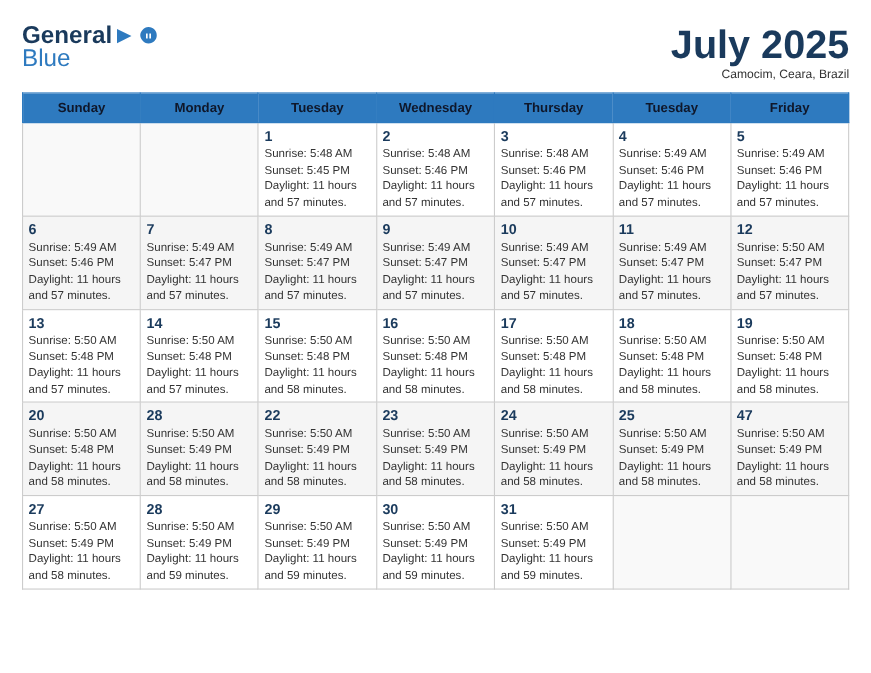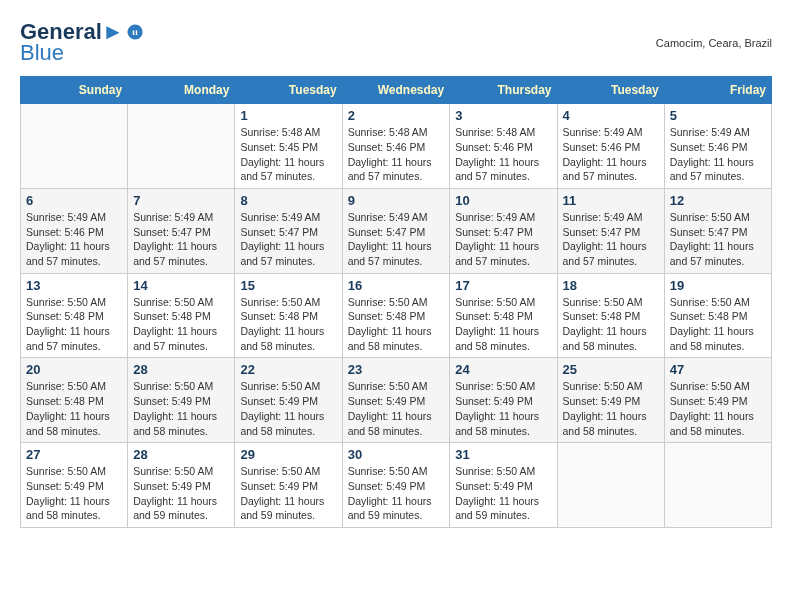--- a/index.html
+++ b/index.html
@@ -6,21 +6,21 @@
     body {
       font-family: Arial, sans-serif;
       background: #fff;
       width: 792px;
       min-height: 612px;
       padding: 20px;
     }
     .header {
       display: flex;
       justify-content: space-between;
-      align-items: center;
+      align-items: flex-start;
       margin-bottom: 10px;
     }
     .logo {
       display: flex;
       align-items: center;
     }
     .logo-text {
       font-size: 22px;
       font-weight: bold;
       color: #1a3a5c;
@@ -46,22 +46,22 @@
       font-size: 11px;
       color: #333;
     }
     table {
       width: 100%;
       border-collapse: collapse;
       font-size: 11px;
     }
     thead tr th {
       background-color: #2e7abf;
-      color: #fef9c3;
-      text-align: right;
+      color: #0f172a;
+      text-align: center;
       padding: 6px 5px;
       font-size: 12px;
       font-weight: bold;
       border: 1px solid #2e7abf;
     }
     tbody tr td {
       border: 1px solid #ccc;
       vertical-align: top;
       padding: 4px 5px;
       width: 108px;
@@ -96,20 +96,21 @@
       <div style="display:flex;align-items:center;">
         <span class="logo-text">General<span>►</span></span>
         <svg class="logo-icon" viewBox="0 0 24 24" fill="#2e7abf">
           <path d="M12 2C6 2 2 8 2 12s4 10 10 10 10-4.5 10-10S18 2 12 2zm-1 14H9V10h2v6zm4 0h-2V10h2v6z"></path>
         </svg>
       </div>
       <div style="font-size:22px;font-weight:normal;color:#2e7abf;margin-top:-4px;">Blue</div>
     </div>
   </div>
   <div class="title-block">
+    <div class="month-title">July 2025</div>
     <div class="location-title">Camocim, Ceara, Brazil</div>
   </div>
 </div>
 
 <table>
   <thead>
     <tr id="header-row">
         <th>Sunday</th>
         <th>Monday</th>
         <th>Tuesday</th>

